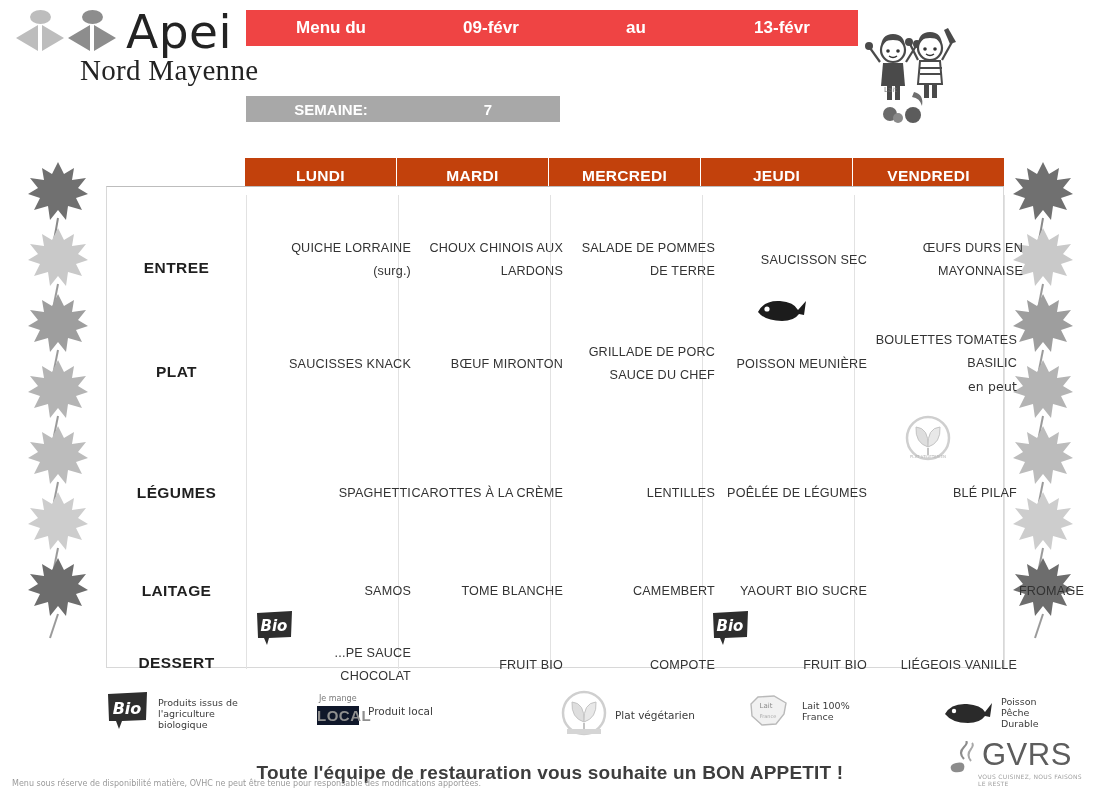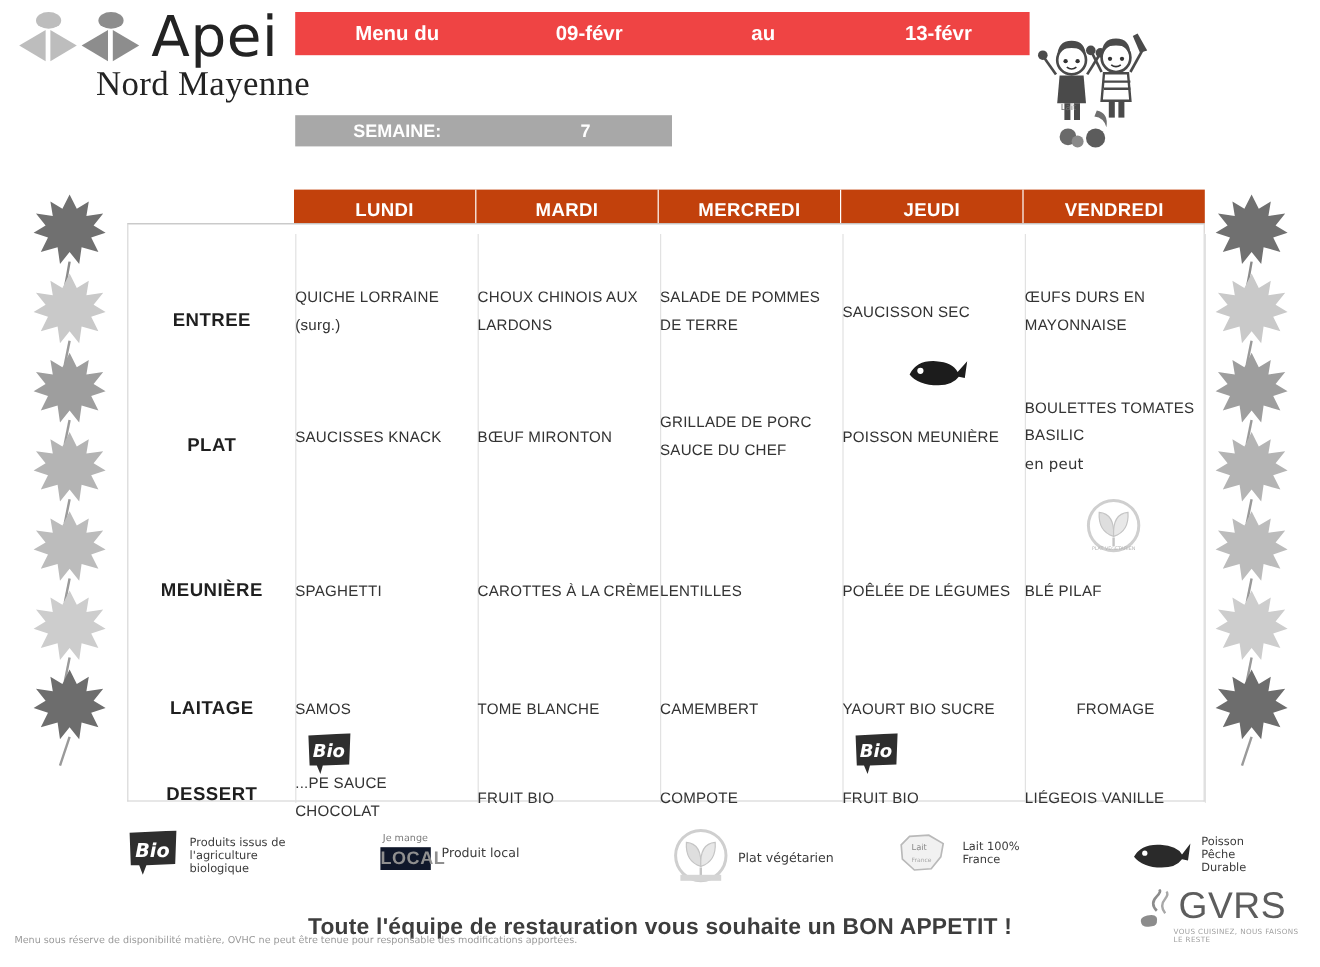--- a/index.html
+++ b/index.html
@@ -200,25 +200,26 @@
     left: 0;
     width: 139px;
     text-align: center;
     font-weight: bold;
     font-size: 15.5px;
     color: #1f1f1f;
     letter-spacing: 0.4px;
   }
   .cell {
     position: absolute;
-    text-align: left;
+    text-align: right;
     font-size: 12.6px;
     color: #333333;
     line-height: 23px;
     letter-spacing: 0.2px;
+    padding-left: 13px;
   }
   .cell .alt {
     font-family: "DejaVu Sans", sans-serif;
     font-size: 12.4px;
   }
 
   
   .fish-icon {
     position: absolute;
     width: 56px; height: 30px;
@@ -514,21 +515,21 @@
     <div class="veg-icon" style="left:798px; top:228px;">
       <svg width="46" height="46" viewBox="0 0 46 46" xmlns="http://www.w3.org/2000/svg">
         <circle cx="23" cy="23" r="21" fill="none" stroke="#cfcfcf" stroke-width="2.5"></circle>
         <path d="M23 32 Q10 28 11 12 Q24 13 23 32 Z" fill="#dedede" stroke="#c4c4c4" stroke-width="1"></path>
         <path d="M23 32 Q36 28 35 12 Q22 13 23 32 Z" fill="#e8e8e8" stroke="#c4c4c4" stroke-width="1"></path>
         <path d="M23 33 L23 40" stroke="#c4c4c4" stroke-width="2"></path>
         <text x="23" y="43" font-size="4" fill="#b4b4b4" text-anchor="middle" font-family="DejaVu Sans, sans-serif">PLAT VEGETARIEN</text>
       </svg>
     </div>
 
-    <div class="rowlabel" style="top:297px">MEUNIÈRE</div>
+    <div class="rowlabel" style="top:297px">LÉGUMES</div>
     <div class="cell" style="left:139px; top:295px; width:152px;">
       <div>SPAGHETTI</div>
     </div>
     <div class="cell" style="left:291px; top:295px; width:152px;">
       <div>CAROTTES À LA CRÈME</div>
     </div>
     <div class="cell" style="left:443px; top:295px; width:152px;">
       <div>LENTILLES</div>
     </div>
     <div class="cell" style="left:595px; top:295px; width:152px;">

